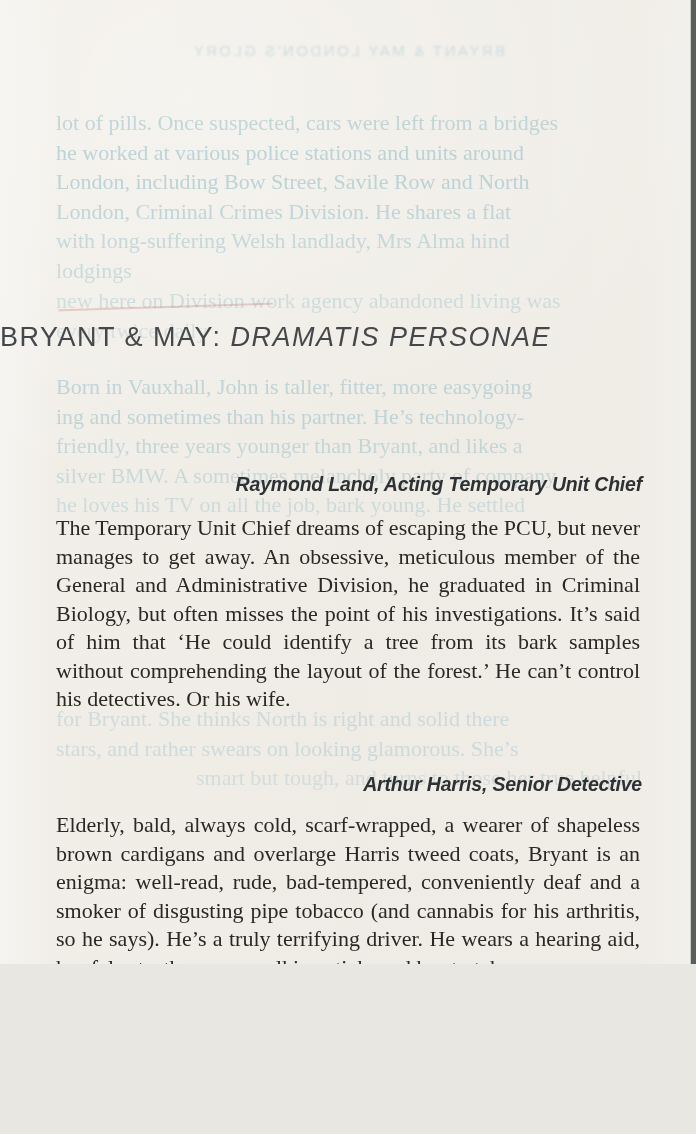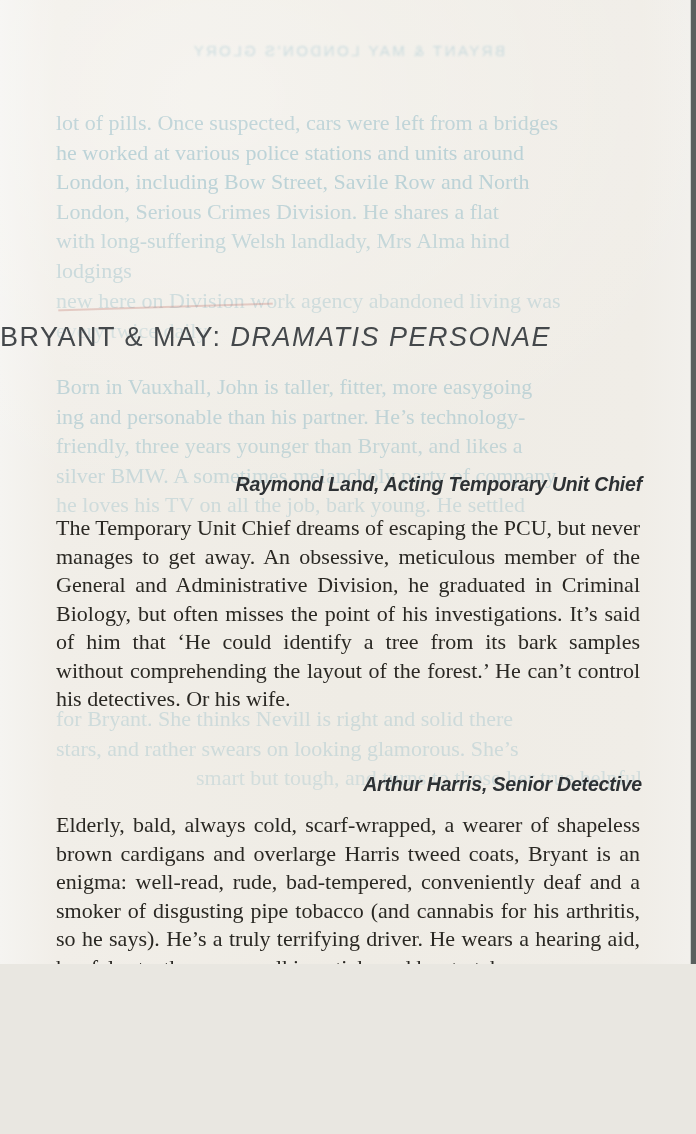--- a/index.html
+++ b/index.html
@@ -134,43 +134,43 @@
 <body>
 
 <div class="page">
 
   <div class="ghost-running-head">BRYANT &amp; MAY LONDON'S GLORY</div>
 
   <div class="ghost-block" style="top:108px;">
       <div style="opacity: 0.5;">lot of pills. Once suspected, cars were left from a bridges</div>
       <div style="opacity: 0.55;">he worked at various police stations and units around</div>
       <div style="opacity: 0.55;">London, including Bow Street, Savile Row and North</div>
-      <div style="opacity: 0.5;">London, Serious Crimes Division. He shares a flat</div>
+      <div style="opacity: 0.5;">London, Criminal Crimes Division. He shares a flat</div>
       <div style="opacity: 0.45;">with long-suffering Welsh landlady, Mrs Alma hind</div>
       <div style="opacity: 0.4;">lodgings</div>
     </div>
 
   <div class="ghost-block" style="top:286px;">
       <div style="opacity: 0.35;">new here on Division work agency abandoned living was</div>
       <div style="opacity: 0.28;">every twice daily</div>
     </div>
 
   <div class="scratch"></div>
 
 
   <div class="ghost-block" style="top:372px;">
       <div style="opacity: 0.5;">Born in Vauxhall, John is taller, fitter, more easygoing</div>
-      <div style="opacity: 0.5;">ing and personable than his partner. He’s technology-</div>
+      <div style="opacity: 0.5;">ing and sometimes than his partner. He’s technology-</div>
       <div style="opacity: 0.45;">friendly, three years younger than Bryant, and likes a</div>
       <div style="opacity: 0.4;">silver BMW. A sometimes melancholy party of company</div>
       <div style="opacity: 0.35;">he loves his TV on all the job, bark young. He settled</div>
     </div>
 
   <div class="ghost-block" style="top:704px;">
-      <div style="opacity: 0.35;">for Bryant. She thinks Nevill is right and solid there</div>
+      <div style="opacity: 0.35;">for Bryant. She thinks North is right and solid there</div>
       <div style="opacity: 0.35;">stars, and rather swears on looking glamorous. She’s</div>
       <div style="opacity: 0.3; text-align: right;">smart but tough, and turns to those her true helpful</div>
     </div>
 
   <div class="book-title">
     <span class="reg">BRYANT &amp; MAY: </span><span class="it">DRAMATIS PERSONAE</span>
   </div>
 
   <div class="sec-heading" id="heading-1">Raymond Land, Acting Temporary Unit Chief</div>
 

